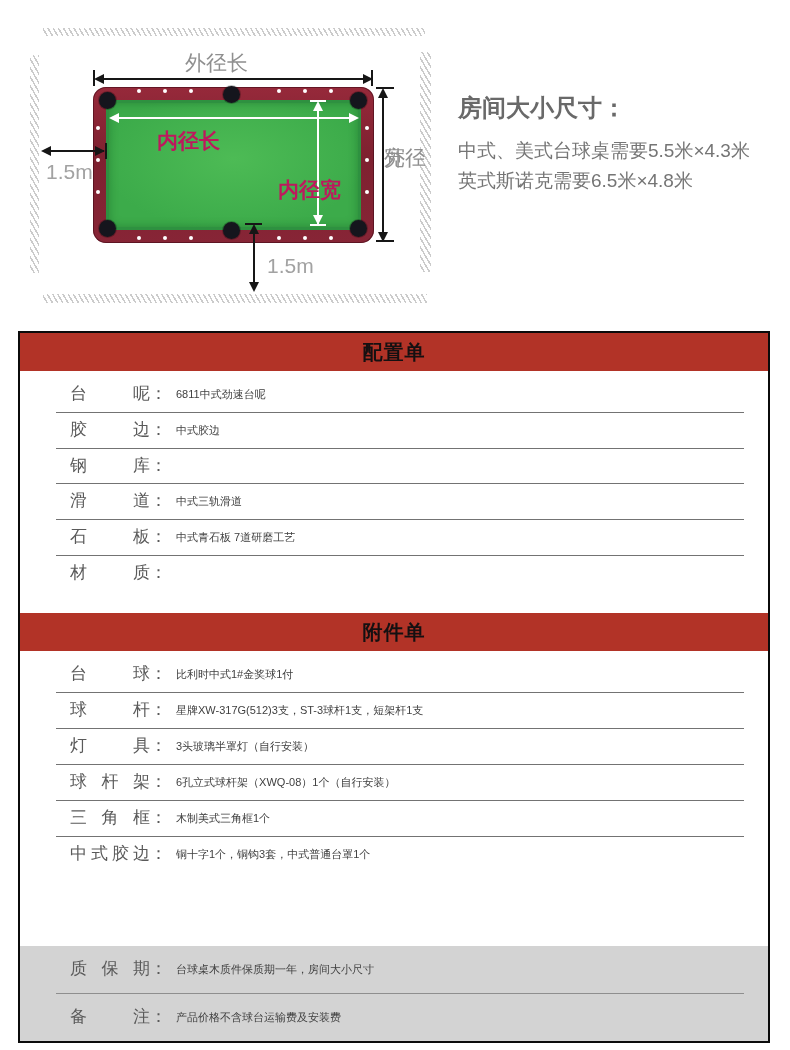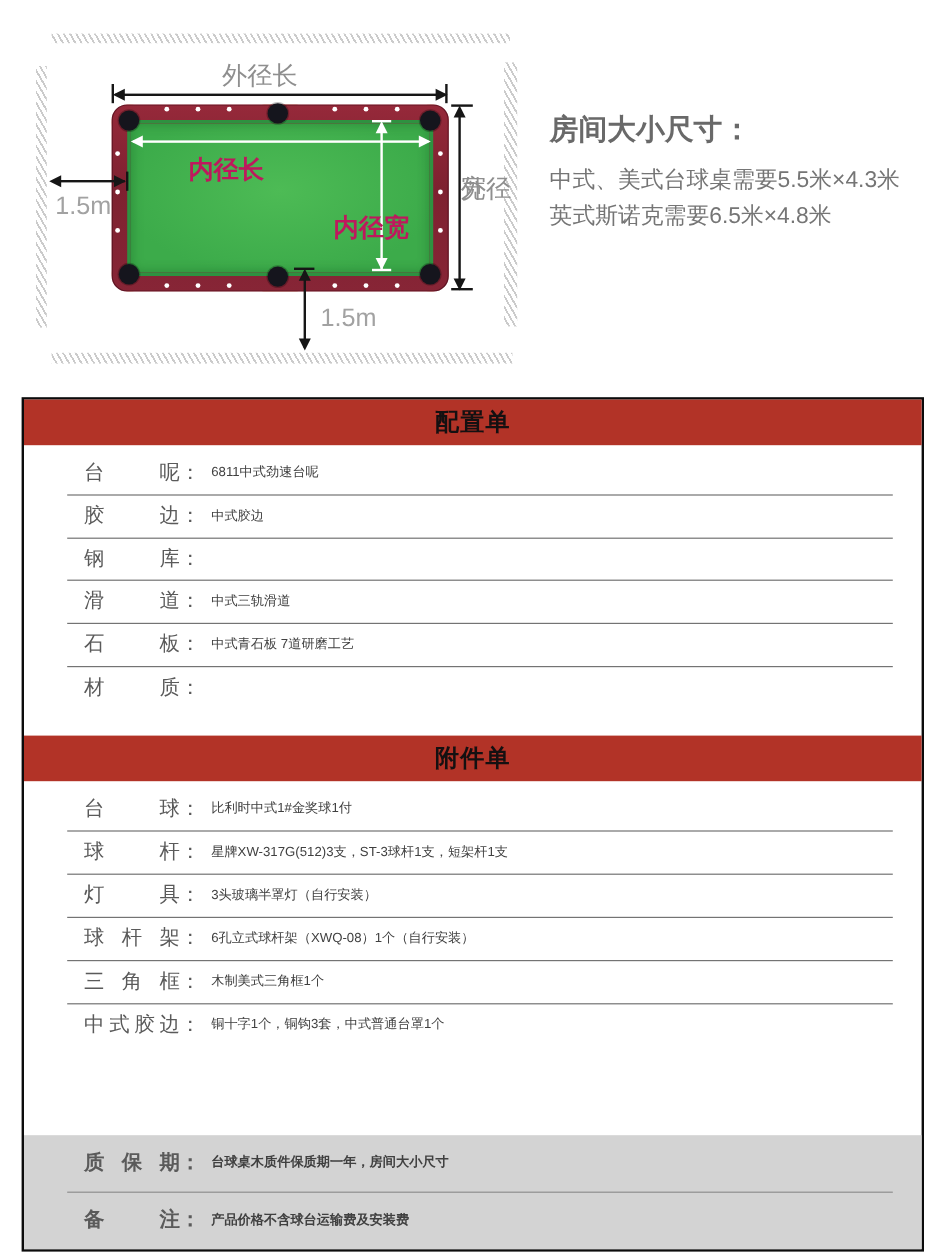--- a/index.html
+++ b/index.html
@@ -55,21 +55,21 @@
   .sec-header.second { margin-top:23px; }
   .rows { padding-top:6px; }
   .row { display:flex; margin:0 24px 0 36px; align-items:flex-start; }
   .rows .row + .row { border-top:1px solid #737373; }
   .lbl { display:inline-block; width:80px; margin-left:14px; text-align:justify; text-align-last:justify;
          font-size:17px; color:#5a5a5a; line-height:34px; flex:none; }
   .colon { font-size:17px; color:#5a5a5a; line-height:34px; flex:none; }
   .vals { margin-left:9px; }
   .vals div { font-size:11px; color:#404040; line-height:35px; white-space:nowrap; }
   .footer { position:absolute; left:0; right:0; bottom:0; background:#d3d3d3; }
-  .footer .rows { padding:0;font-weight:bold; }
+  .footer .rows { padding:0; }
   .footer .row { padding:6px 0; }
   .footer .rows .row + .row { border-top:1px solid #8e8e8e; }
 </style>
 </head>
 <body>
 
 <div class="canvas">
 
   <div class="diagram">
     <div class="hatch h-top"></div>

